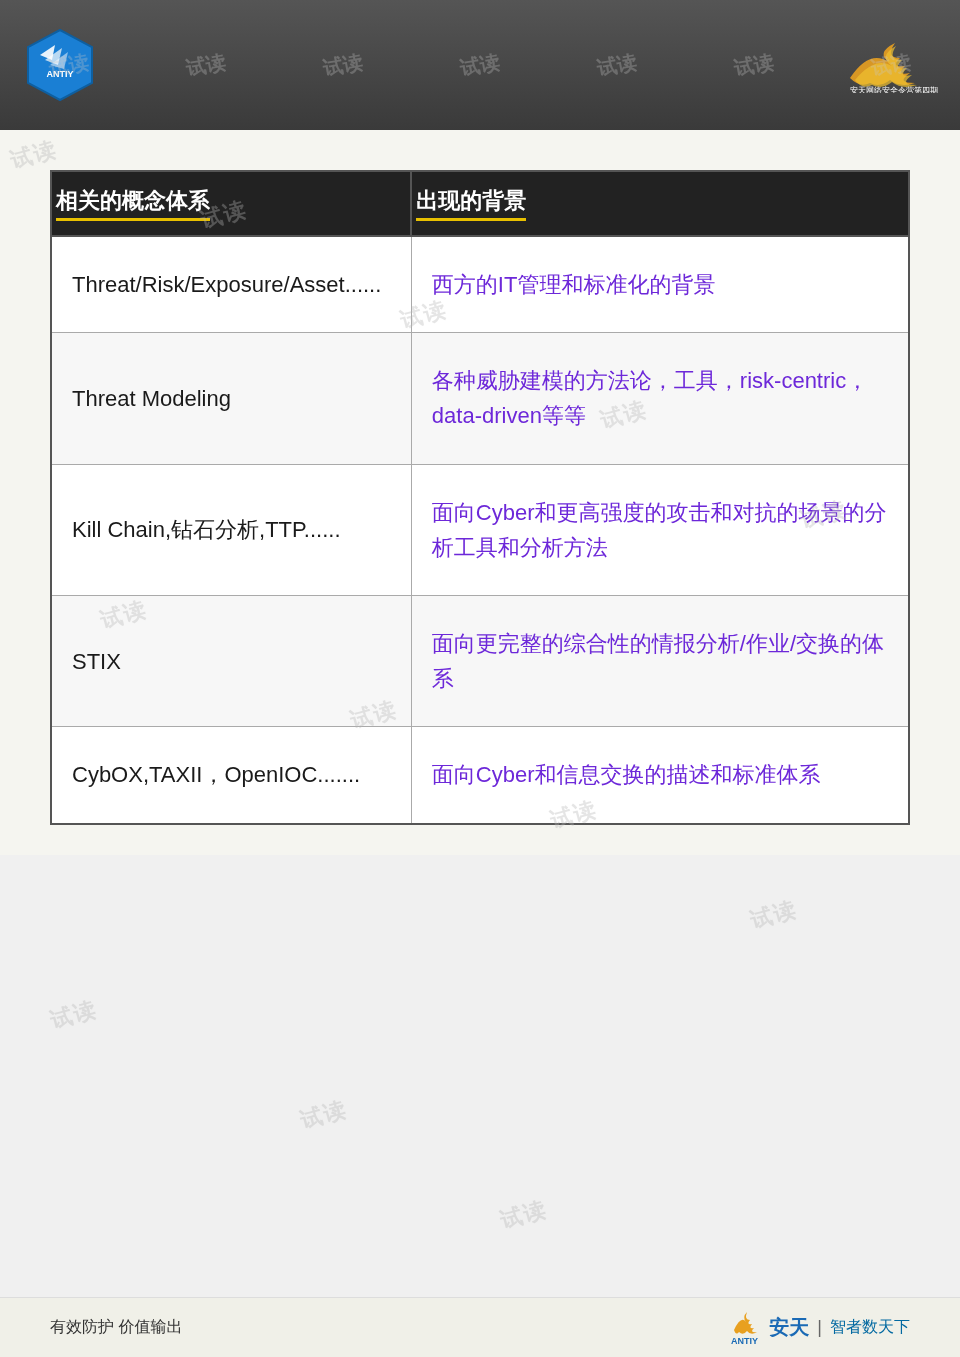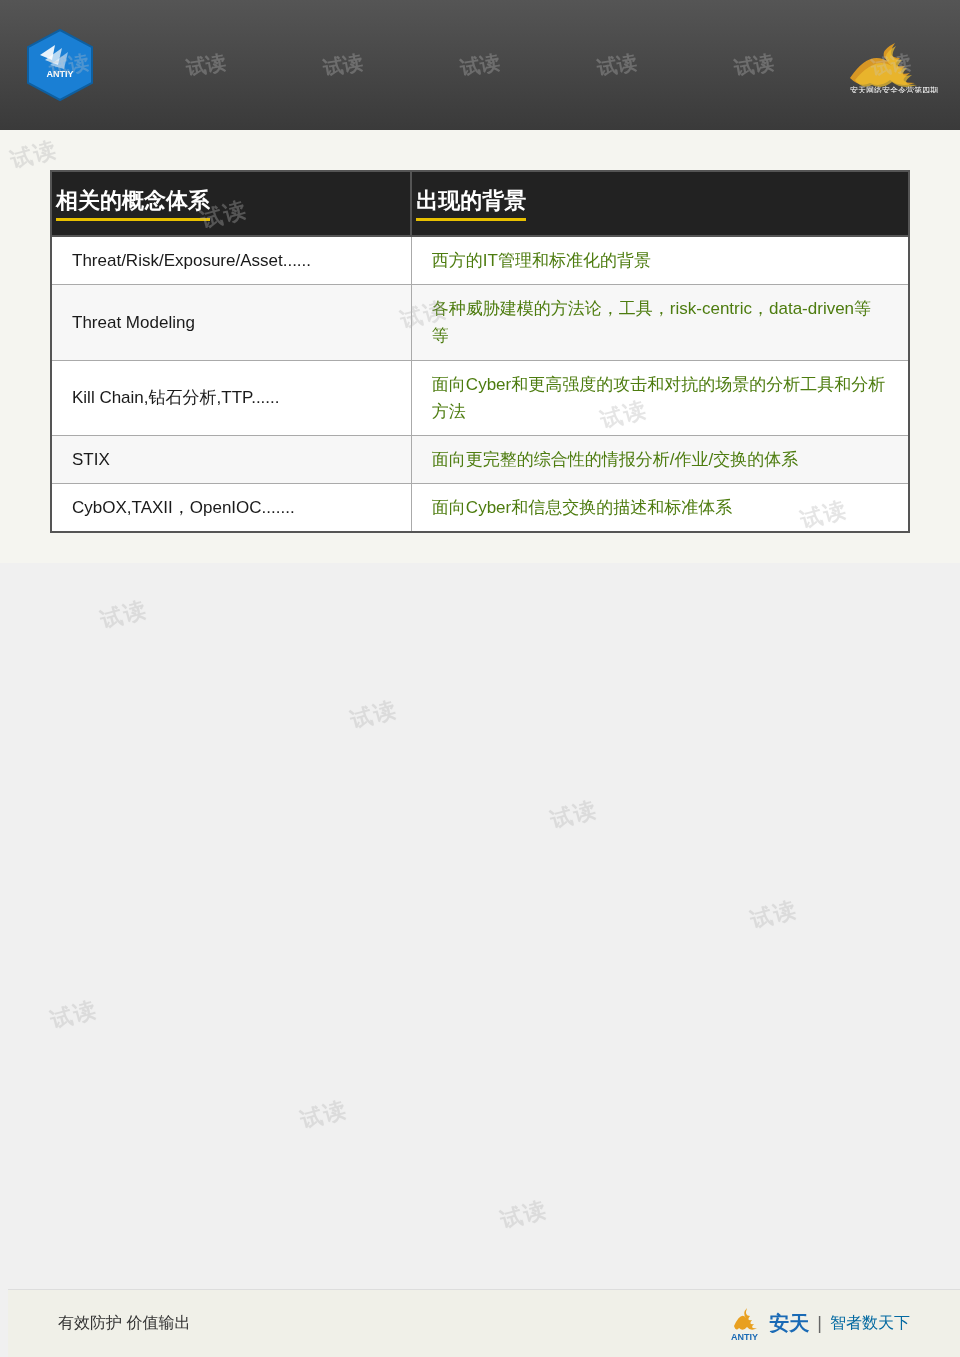--- a/index.html
+++ b/index.html
@@ -93,48 +93,48 @@
       padding: 14px 4px;
       text-align: left;
       border: 2px solid #555;
     }
     .concept-table th .header-underline {
       display: inline-block;
       border-bottom: 3px solid #e8c000;
       padding-bottom: 2px;
     }
     .concept-table td {
-      padding: 10px 20px;
+      padding: 30px 20px;
       border: 1.5px solid #aaaaaa;
       vertical-align: middle;
       background: #ffffff;
-      font-size: 17px;
+      font-size: 22px;
       color: #222222;
       line-height: 1.6;
     }
     .concept-table tr:nth-child(even) td {
       background: #f7f7f7;
     }
     .concept-table td.left-col {
       width: 42%;
       font-weight: 500;
       color: #1a1a1a;
     }
     .concept-table td.right-col {
       width: 58%;
-      color: #4d7c0f;
+      color: #6d28d9;
     }
 
     
     .footer {
       position: absolute;
       bottom: 0;
-      left: 8px;
+      left: 0;
       right: 0;
-      height: 68px;
+      height: 60px;
       background: #f0f0e8;
       display: flex;
       align-items: center;
       justify-content: space-between;
       padding: 0 50px;
       border-top: 1px solid #dddddd;
     }
     .footer-left {
       font-size: 16px;
       color: #333333;

